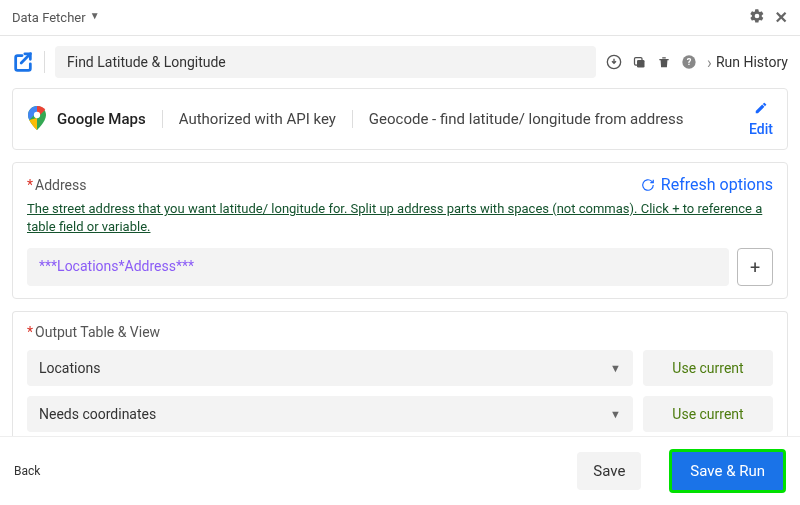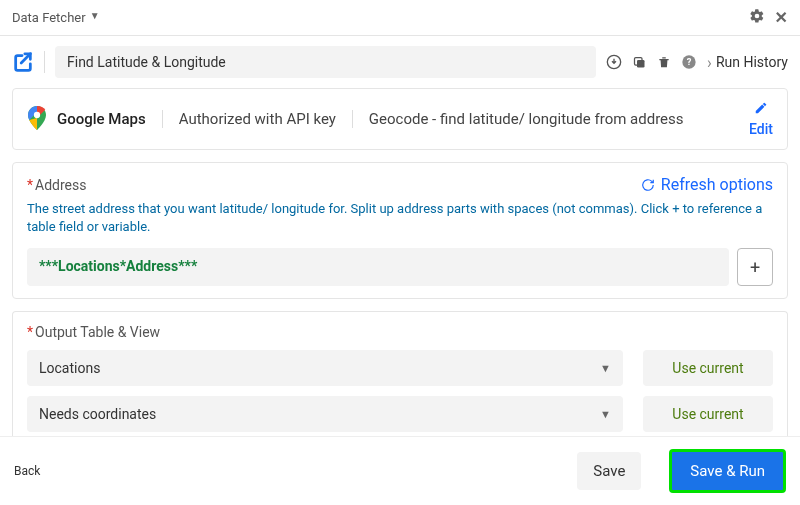--- a/index.html
+++ b/index.html
@@ -78,30 +78,30 @@
   .source-texts .seg.gray { color:#444; font-weight:400;}
   .vdiv { width:1px; height:18px; background:#ddd;}
   .edit-link { display:flex; align-items:center; gap:6px; color:#1967ff; font-weight:500; cursor:pointer;flex-direction:column;}
   .edit-link svg { width:14px; height:14px; }
 
   .field-header { display:flex; justify-content:space-between; align-items:center; margin-bottom:4px;}
   .field-label { color:#555; font-size:14px;}
   .field-label .req { color:#d93025; margin-right:2px;}
   .refresh-link { display:flex; align-items:center; gap:6px; color:#1967ff; cursor:pointer; font-size:16px;}
   .refresh-link svg{ width:14px; height:14px;}
-  .help-text { color:#0369a1; font-size: 13px; line-height:1.4; margin: 6px 0 12px 0;}
+  .help-text { color:#14532d; font-size: 13px; line-height:1.4; margin: 6px 0 12px 0; text-decoration: underline;}
   .input-row { display:flex; gap:8px; }
-  .input-box { flex:1; background:#f3f3f3; border-radius:4px; padding:10px 12px; font-size:14px; color:#15803d;font-weight:bold;}
+  .input-box { flex:1; background:#f3f3f3; border-radius:4px; padding:10px 12px; font-size:14px; color:#8b5cf6;}
   .plus-btn {
     width:36px; height:38px; border:1px solid #bbb; border-radius:4px;
     background:#fff; display:flex; align-items:center; justify-content:center;
     font-size:18px; color:#444; cursor:pointer;
   }
 
-  .out-row { display:flex; gap:20px; margin-top:10px;}
+  .out-row { display:flex; gap:10px; margin-top:10px;}
   .select-box {
     flex:1; background:#f3f3f3; border-radius:4px; padding:10px 12px;
     display:flex; align-items:center; justify-content:space-between;
     font-size:14px; color:#333; cursor:pointer;
   }
   .select-box .caret{ font-size:11px; color:#666;}
   .use-current-btn {
     width:130px; background:#f3f3f3; border-radius:4px; padding:10px 0;
     text-align:center; color:#4d7c0f; font-size:14px; cursor:pointer;
   }

